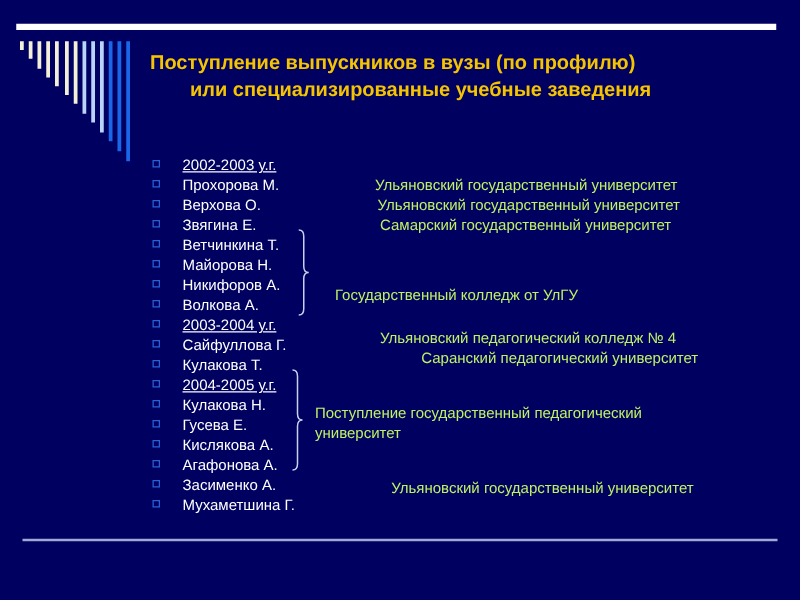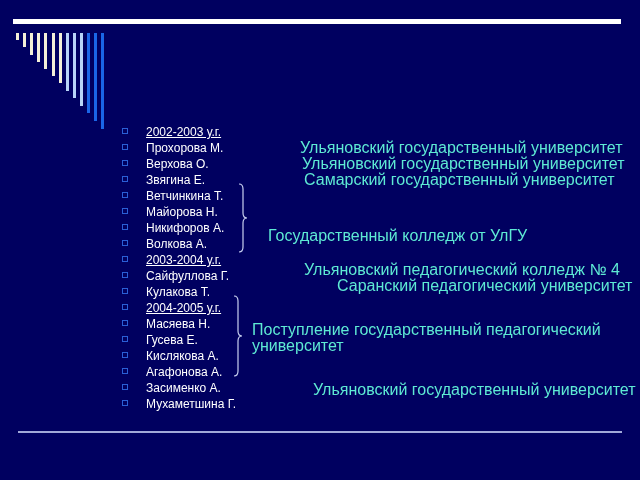--- a/index.html
+++ b/index.html
@@ -69,23 +69,23 @@
     .name {
       position: absolute;
       left: 24px;
       top: 0;
     }
     .year {
       text-decoration: underline;
     }
     .dest {
       position: absolute;
-      font-size: 16px;
+      font-size: 12px;
       line-height: 16px;
-      color: #5eead4;
+      color: #bef264;
       white-space: nowrap;
     }
     .brace {
       position: absolute;
     }
     .bottom-rule {
       position: absolute;
       left: 18px;
       top: 431px;
       width: 604px;
@@ -108,20 +108,22 @@
   <div class="bar" style="left:59px;height:50px;background:#f4f0d8;"></div>
   <div class="bar" style="left:66px;height:58px;background:#b8d4f8;"></div>
   <div class="bar" style="left:73px;height:65px;background:#b8d4f8;"></div>
   <div class="bar" style="left:80px;height:73px;background:#b8d4f8;"></div>
   <div class="bar" style="left:87px;height:80px;background:#1a66e8;"></div>
   <div class="bar" style="left:94px;height:88px;background:#1a66e8;"></div>
   <div class="bar" style="left:101px;height:96px;background:#1a66e8;"></div>
 </div>
 
 <div class="title">
+  <span>Поступление выпускников в вузы (по профилю)</span>
+  <span class="line2">или специализированные учебные заведения</span>
 </div>
 
 <div class="content">
   <div class="row" style="top:124px;">
     <span class="bullet"></span>
     <span class="name year">2002-2003 у.г.</span>
   </div>
   <div class="row" style="top:140px;">
     <span class="bullet"></span>
     <span class="name">Прохорова М.</span>
@@ -161,21 +163,21 @@
   <div class="row" style="top:284px;">
     <span class="bullet"></span>
     <span class="name">Кулакова Т.</span>
   </div>
   <div class="row" style="top:300px;">
     <span class="bullet"></span>
     <span class="name year">2004-2005 у.г.</span>
   </div>
   <div class="row" style="top:316px;">
     <span class="bullet"></span>
-    <span class="name">Масяева Н.</span>
+    <span class="name">Кулакова Н.</span>
   </div>
   <div class="row" style="top:332px;">
     <span class="bullet"></span>
     <span class="name">Гусева Е.</span>
   </div>
   <div class="row" style="top:348px;">
     <span class="bullet"></span>
     <span class="name">Кислякова А.</span>
   </div>
   <div class="row" style="top:364px;">

